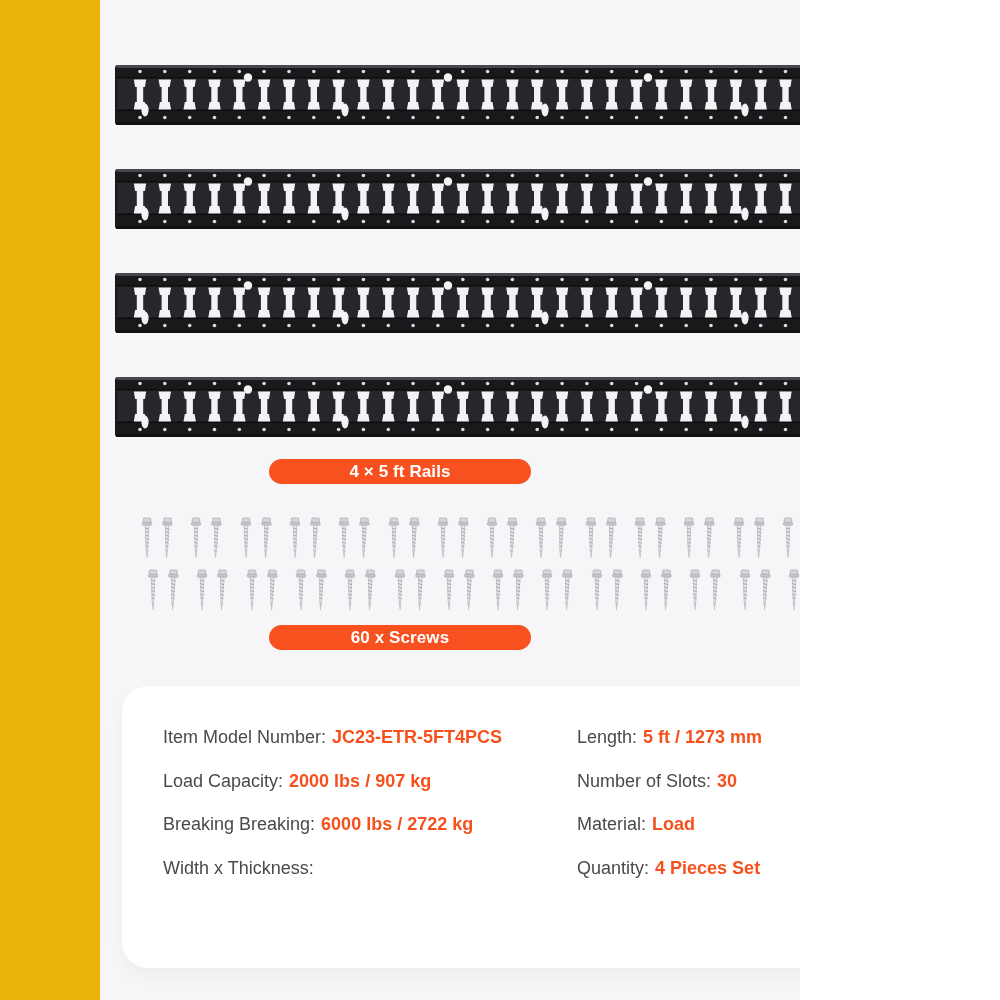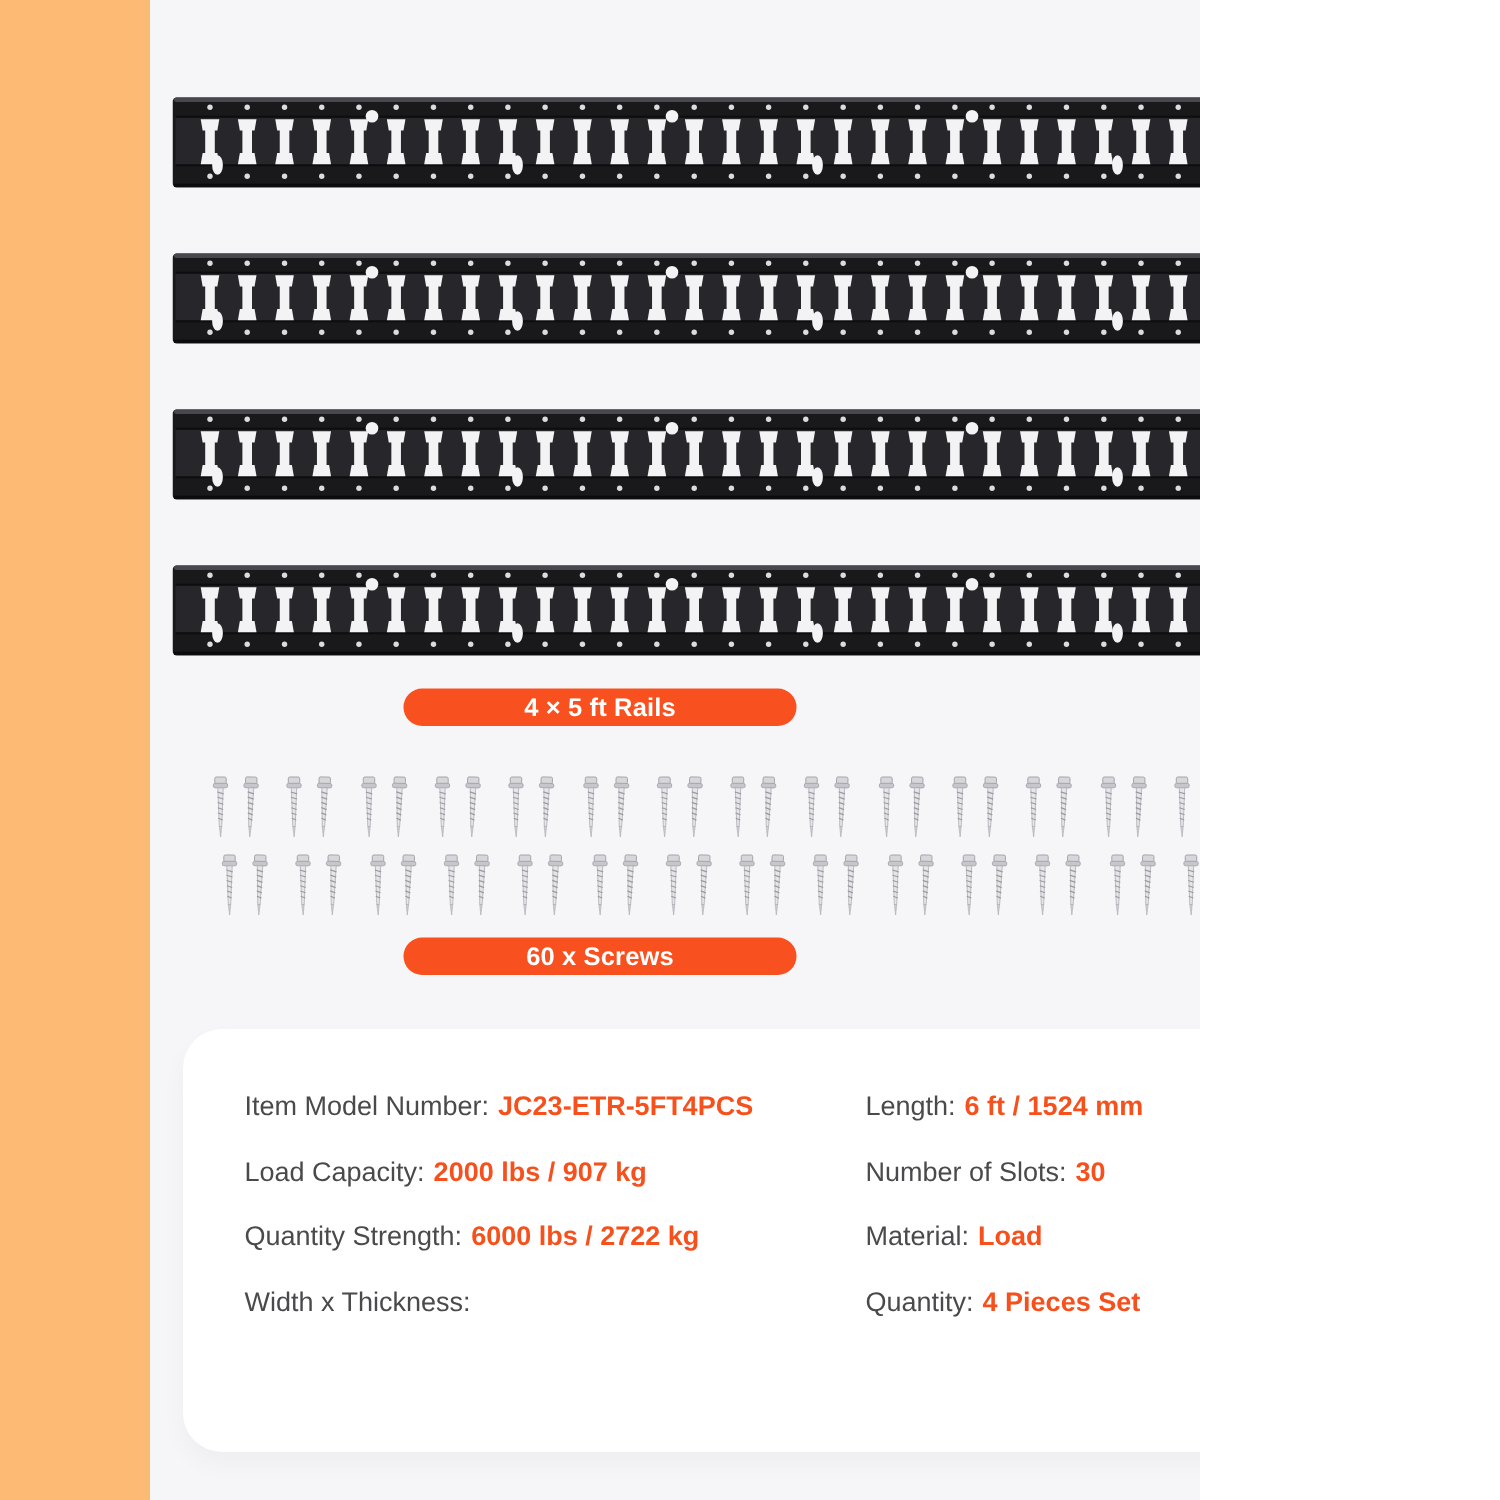--- a/index.html
+++ b/index.html
@@ -1,18 +1,18 @@
 <!DOCTYPE html>
 <html><head>
 <meta charset="utf-8">
 <style>
   html,body{margin:0;padding:0;background:#ffffff;}
   .canvas{
     position:relative;width:800px;height:1000px;overflow:hidden;
-    background:#fdba74;font-family:"Liberation Sans",sans-serif;
+    background:#eab308;font-family:"Liberation Sans",sans-serif;
     -webkit-font-smoothing:antialiased;
   }
   .panel{
     position:absolute;left:100px;top:0;width:800px;height:1000px;
     background:#f6f6f8;
   }
   .rail{position:absolute;left:115px;width:770px;height:66px;}
   .badge{
     position:absolute;left:50%;transform:translateX(-50%);
     height:25px;width:262px;border-radius:13px;
@@ -1799,23 +1799,23 @@
     </div>
 
   <div class="badge" id="screws-badge" style="top: 625px; background: rgb(248, 80, 30);">
     <span>60 x Screws</span>
   </div>
 
   <section class="spec-card">
     <ul class="spec-col left" id="spec-left">
         <li class="spec-row"><span class="spec-label">Item Model Number:</span><span class="spec-value" style="color: rgb(246, 81, 29);">JC23-ETR-5FT4PCS</span></li>
         <li class="spec-row"><span class="spec-label">Load Capacity:</span><span class="spec-value" style="color: rgb(246, 81, 29);">2000 lbs / 907 kg</span></li>
-        <li class="spec-row"><span class="spec-label">Quantity Strength:</span><span class="spec-value" style="color: rgb(246, 81, 29);">6000 lbs / 2722 kg</span></li>
+        <li class="spec-row"><span class="spec-label">Breaking Breaking:</span><span class="spec-value" style="color: rgb(246, 81, 29);">6000 lbs / 2722 kg</span></li>
         <li class="spec-row"><span class="spec-label">Width x Thickness:</span></li>
       </ul>
     <ul class="spec-col right" id="spec-right">
-        <li class="spec-row"><span class="spec-label">Length:</span><span class="spec-value" style="color: rgb(246, 81, 29);">6 ft / 1524 mm</span></li>
+        <li class="spec-row"><span class="spec-label">Length:</span><span class="spec-value" style="color: rgb(246, 81, 29);">5 ft / 1273 mm</span></li>
         <li class="spec-row"><span class="spec-label">Number of Slots:</span><span class="spec-value" style="color: rgb(246, 81, 29);">30</span></li>
         <li class="spec-row"><span class="spec-label">Material:</span><span class="spec-value" style="color: rgb(246, 81, 29);">Load</span></li>
         <li class="spec-row"><span class="spec-label">Quantity:</span><span class="spec-value" style="color: rgb(246, 81, 29);">4 Pieces Set</span></li>
       </ul>
   </section>
 </div>
 
 </body></html>

